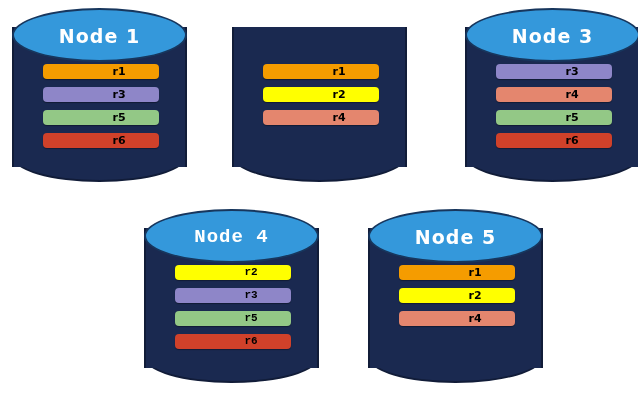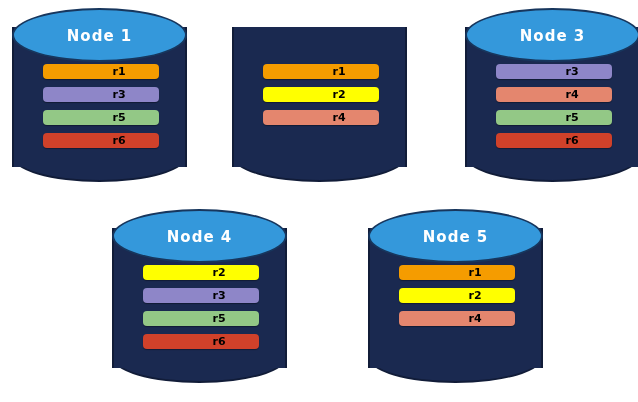--- a/index.html
+++ b/index.html
@@ -63,21 +63,21 @@
     background: #3498db;
     border: 2px solid #17365d;
     box-sizing: border-box;
     display: flex;
     align-items: center;
     justify-content: center;
   }
 
   .node-title {
     color: #ffffff;
-    font-size: 15px;
+    font-size: 19px;
     font-weight: bold;
     letter-spacing: 1px;
     line-height: 1;
     text-align: center;
     position: relative;
     top: 1px;
     white-space: nowrap;
   }
 
   .rows {
@@ -162,21 +162,21 @@
           <span class="row-label">r4</span>
         </div>
         <div class="row-bar" style="background: rgb(147, 200, 134);">
           <span class="row-label">r5</span>
         </div>
         <div class="row-bar" style="background: rgb(208, 65, 42);">
           <span class="row-label">r6</span>
         </div>
       </div>
     </div>
-    <div class="node" style="left: 112px; top: 209px;">
+    <div class="node" style="left: 144px; top: 209px; font-family: Liberation Mono, monospace;">
       <div class="cyl-bottom"></div>
       <div class="cyl-body"></div>
       <div class="cyl-top">
         <div class="node-title">Node 4</div>
       </div>
       <div class="rows">
         <div class="row-bar" style="background: rgb(255, 255, 0);">
           <span class="row-label">r2</span>
         </div>
         <div class="row-bar" style="background: rgb(142, 134, 200);">

